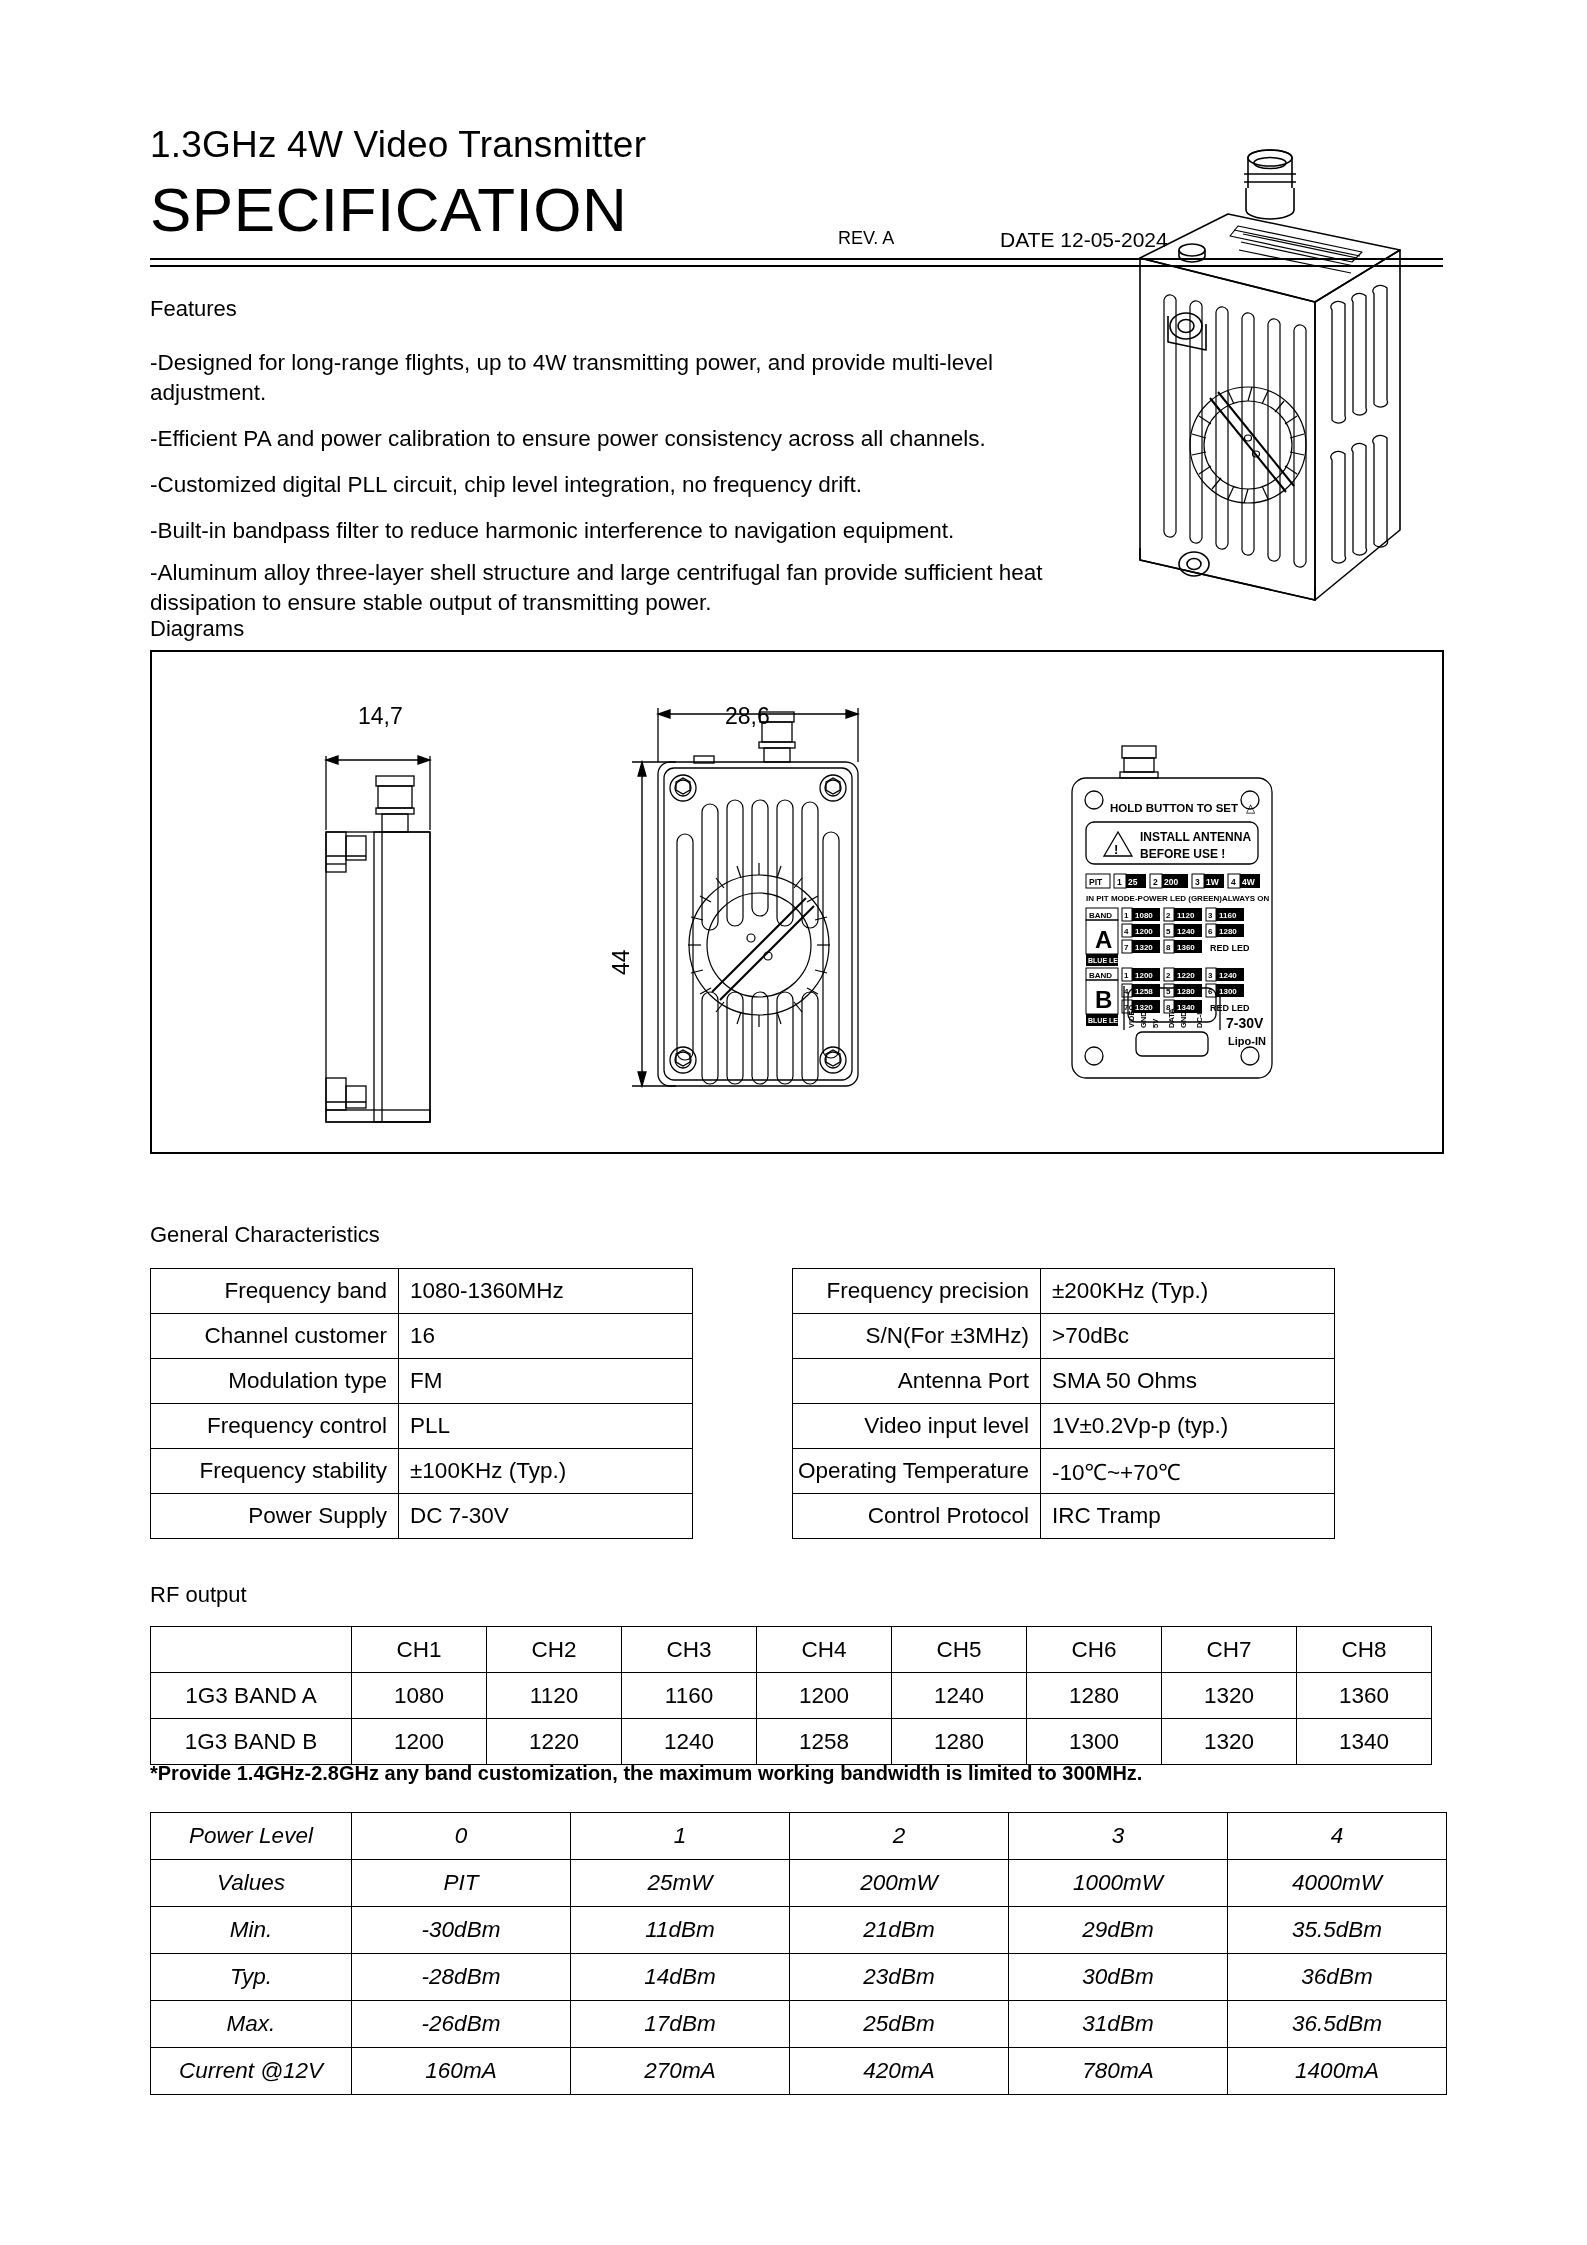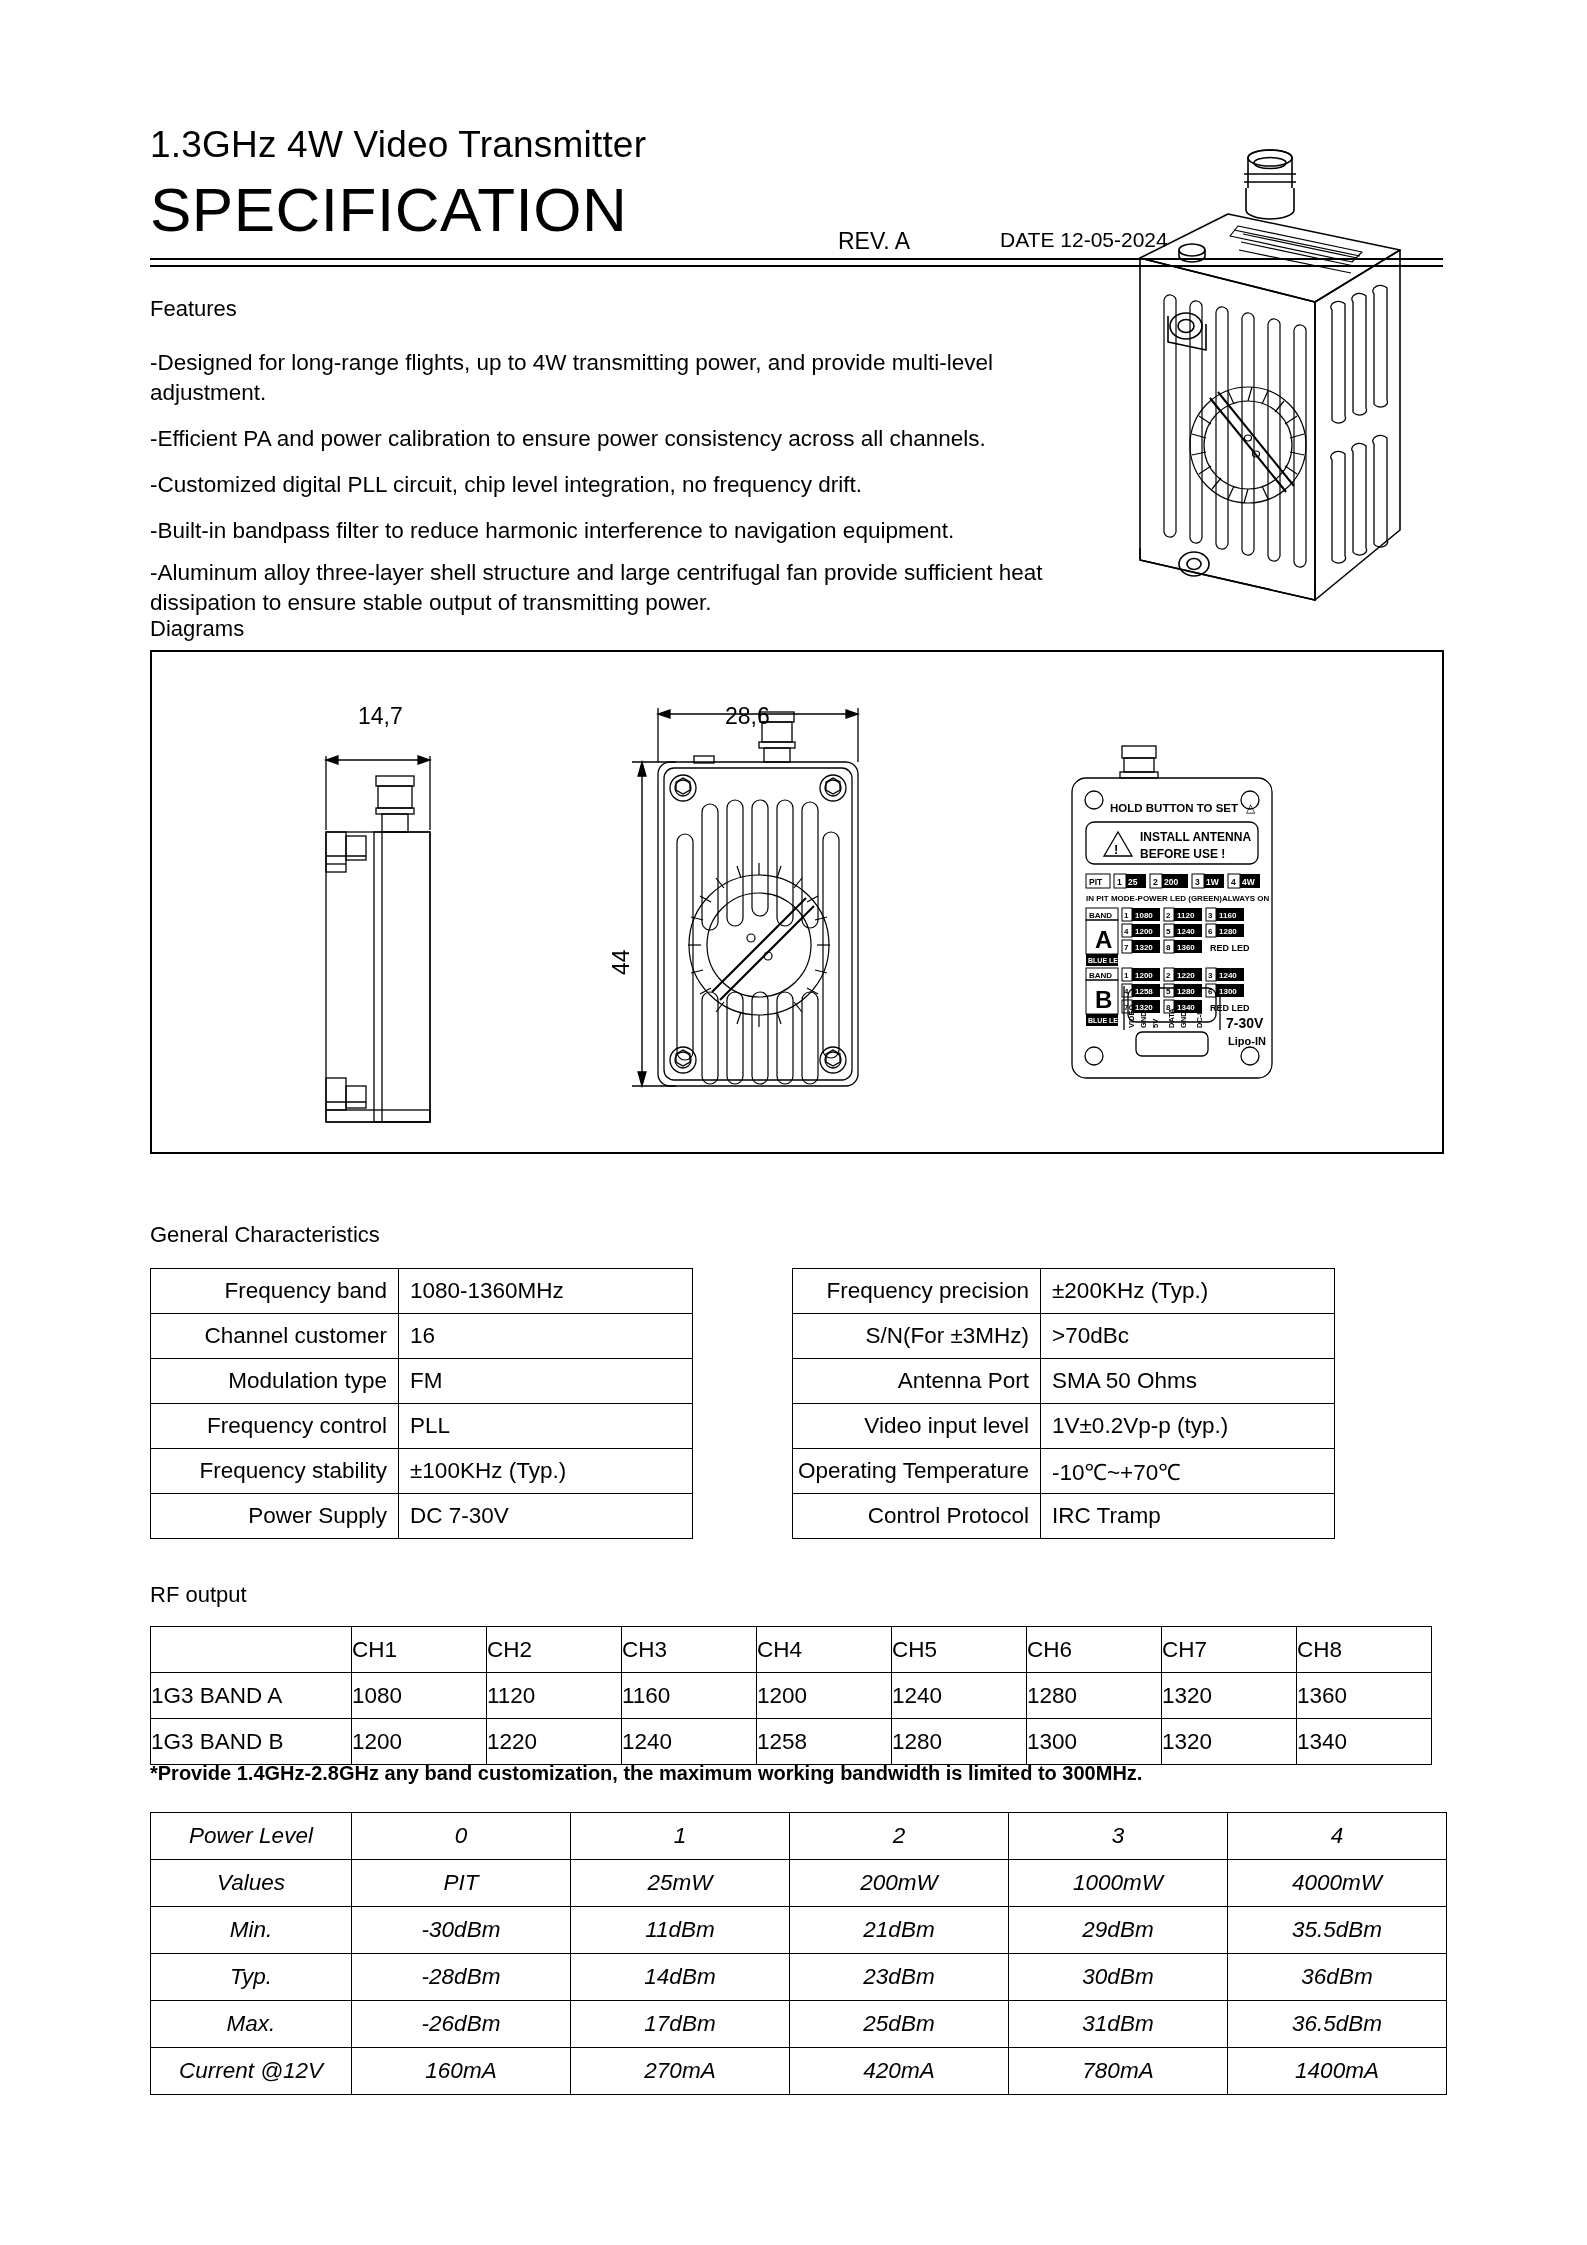--- a/index.html
+++ b/index.html
@@ -2,21 +2,21 @@
 <html><head>
 <meta charset="utf-8">
 <style>
   html,body{margin:0;padding:0;background:#fff;}
   body{width:1587px;height:2245px;position:relative;font-family:"Liberation Sans",sans-serif;color:#000;}
   .page{position:absolute;left:0;top:0;width:1587px;height:1878px;}
 
   
   .hdr-title{position:absolute;left:150px;top:124px;font-size:37px;letter-spacing:.2px;}
   .hdr-spec{position:absolute;left:150px;top:174px;font-size:62px;letter-spacing:.5px;}
-  .hdr-rev{position:absolute;left:838px;top:228px;font-size:23px;}
+  .hdr-rev{position:absolute;left:838px;top:228px;font-size:18px;}
   .hdr-date{position:absolute;left:1000px;top:228px;font-size:21px;}
   .hdr-rule{position:absolute;left:150px;top:258px;width:1293px;height:5px;
             border-top:2px solid #000;border-bottom:2px solid #000;}
 
   
   .sect{position:absolute;font-size:22px;}
 
   
   .feat{position:absolute;left:150px;font-size:22.5px;line-height:1.33;width:940px;}
 
@@ -25,21 +25,21 @@
 
   
   table{border-collapse:collapse;position:absolute;font-size:22.5px;}
   table td{border:1.6px solid #000;padding:0;height:44px;vertical-align:middle;}
   .gc-l{position:absolute;left:150px;top:1268px;padding-left:6px;}
   .gc-r{position:absolute;left:792px;top:1268px;}
   .gc-l td.k,.gc-r td.k{text-align:right;padding-right:11px;width:236px;}
   .gc-l td.v,.gc-r td.v{text-align:left;padding-left:11px;width:282px;margin-top:48px;}
 
   .rf{position:absolute;left:150px;top:1626px;}
-  .rf td{text-align:left;height:45px;margin-top:32px;}
+  .rf td{text-align:center;height:45px;margin-top:32px;}
   .rf td.rh{width:200px;}
   .rf td.c{width:134px;}
 
   .note{position:absolute;left:150px;top:1762px;font-size:20px;font-weight:bold;}
 
   .pw{position:absolute;left:150px;top:1812px;font-style:italic;}
   .pw td{text-align:center;height:46px;}
   .pw td.rh{width:200px;}
   .pw td.c{width:218px;}
 

